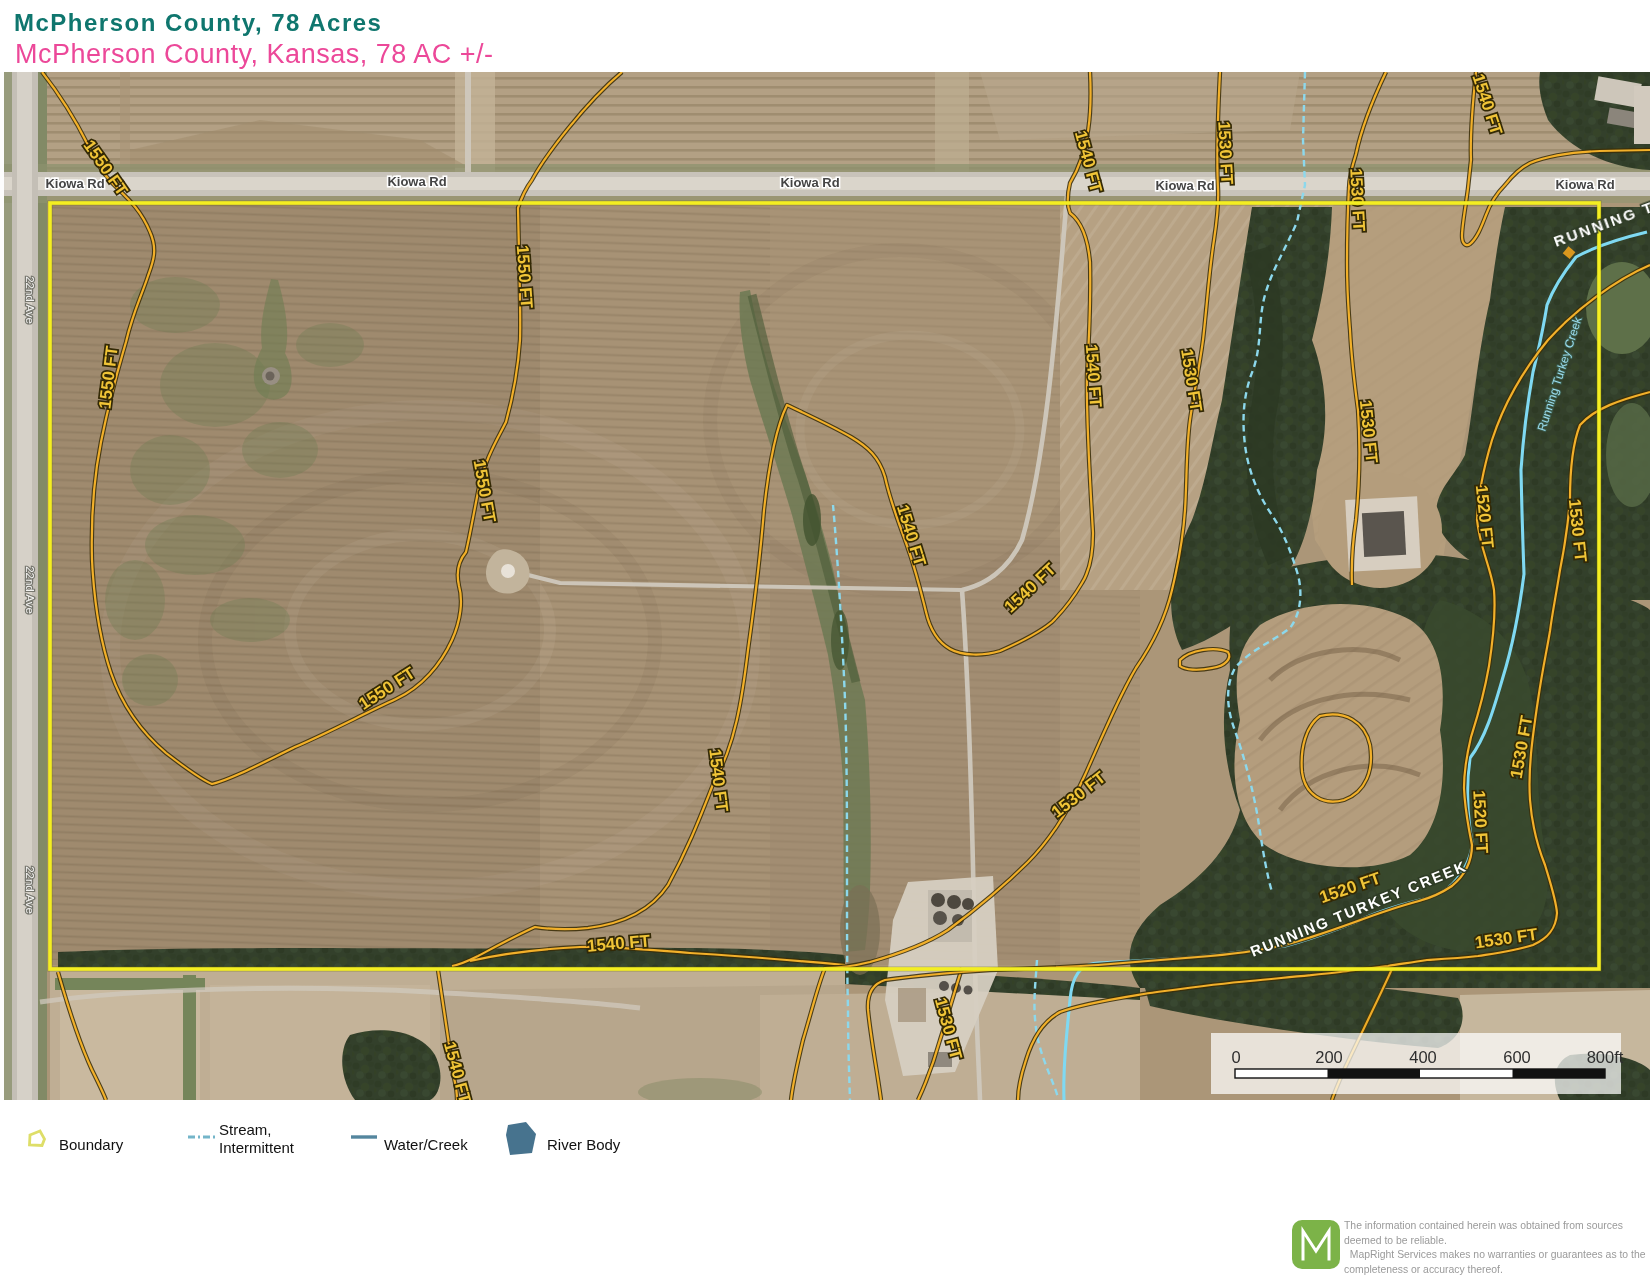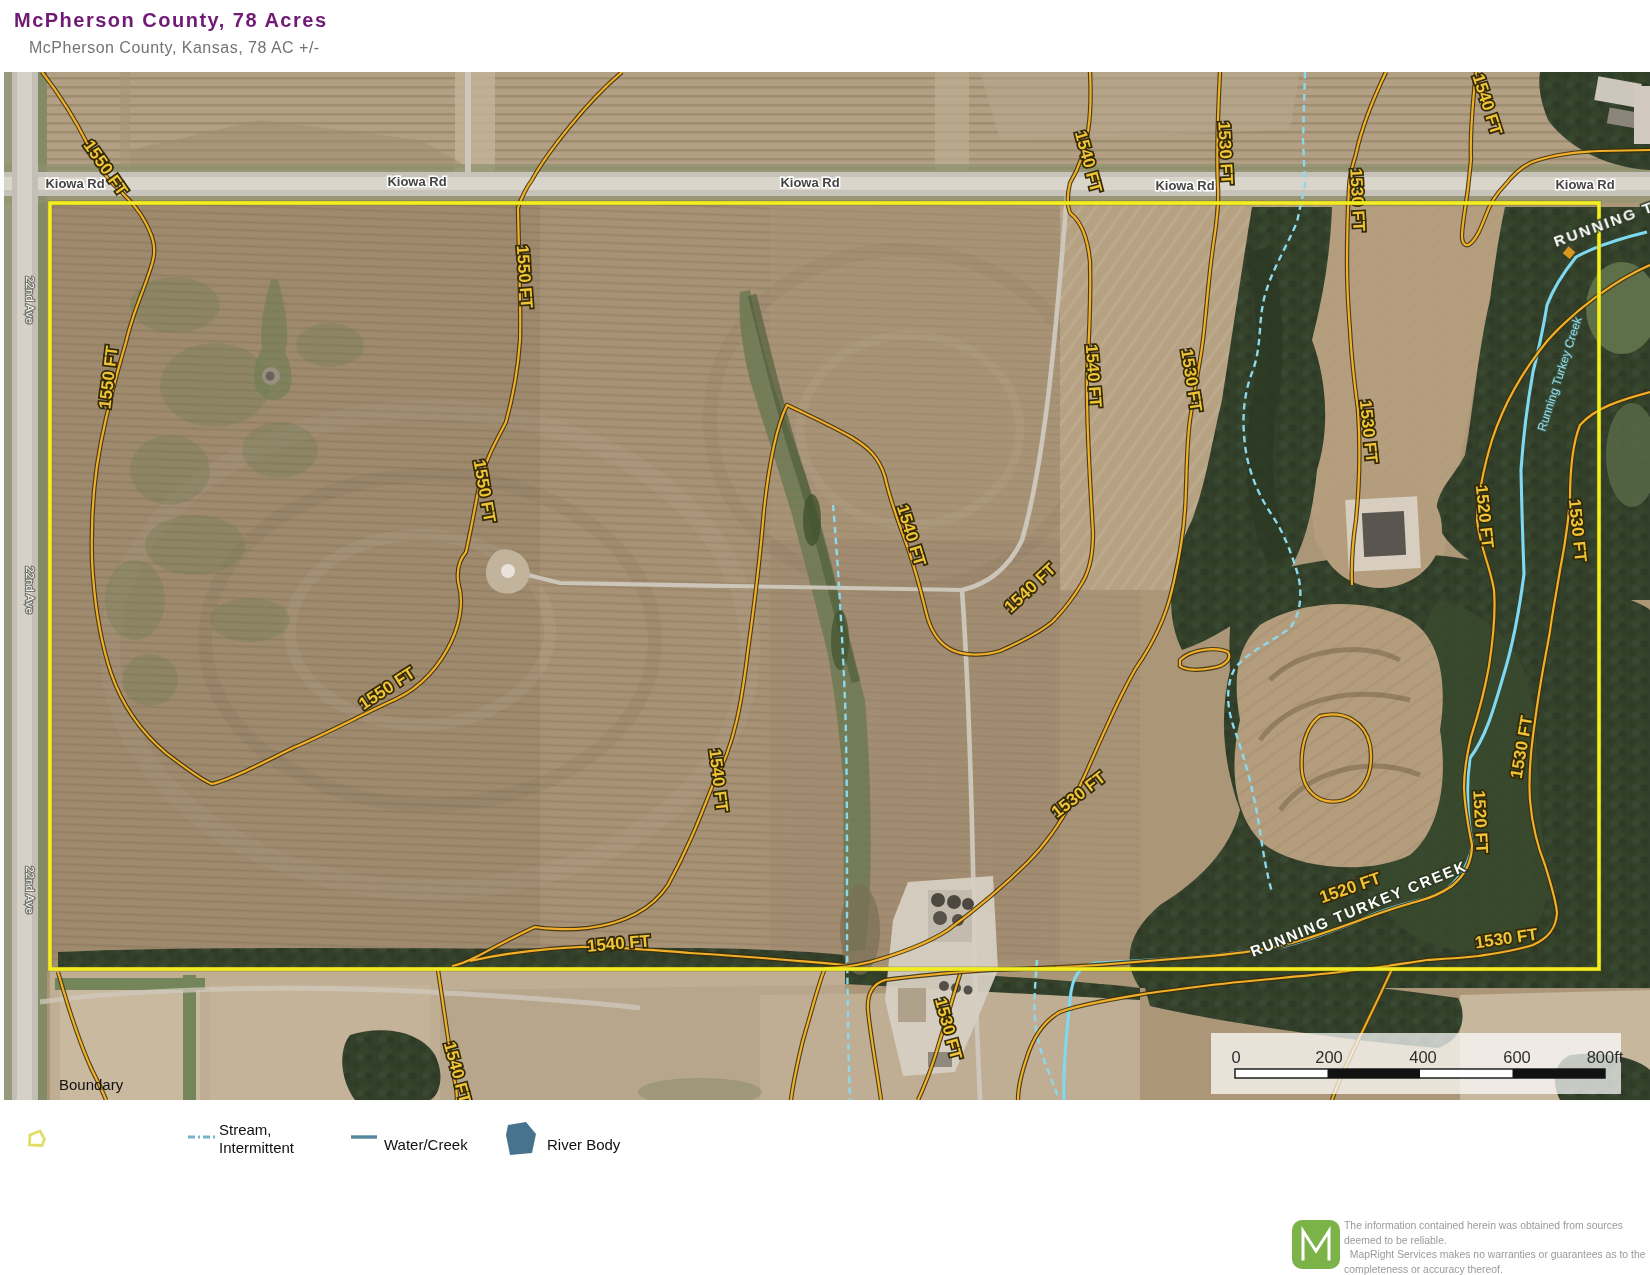--- a/index.html
+++ b/index.html
@@ -1,17 +1,17 @@
 <!DOCTYPE html>
 <html><head><meta charset="utf-8">
 <style>
 html,body{margin:0;padding:0;width:1650px;height:1275px;background:#fff;overflow:hidden}
 body{font-family:"Liberation Sans",sans-serif;position:relative}
-.hdr1{position:absolute;left:14px;top:9px;font-size:20px;font-weight:bold;color:#701a75;letter-spacing:1.5px}
-.hdr2{position:absolute;left:29px;top:39px;font-size:16px;color:#737373;letter-spacing:0.5px}
+.hdr1{position:absolute;left:14px;top:9px;font-size:24px;font-weight:bold;color:#0f766e;letter-spacing:1.5px}
+.hdr2{position:absolute;left:15px;top:39px;font-size:27px;color:#ec4899;letter-spacing:0.5px}
 #map{position:absolute;left:0;top:72px}
 .leg{position:absolute;top:1121px;font-size:15px;color:#111;line-height:18px}
 .disc{position:absolute;left:1344px;top:1219px;font-size:10.4px;color:#9a9a9a;line-height:14.6px;width:310px}
 </style></head>
 <body>
 
 <div class="hdr1">McPherson County, 78 Acres</div>
 
 <div class="hdr2">McPherson County, Kansas, 78 AC +/-</div>
 
@@ -394,21 +394,21 @@
 <text x="1423" y="1063">400</text>
 <text x="1517" y="1063">600</text>
 <text x="1605" y="1063">800ft</text>
 </g>
 <rect x="1235" y="1069" width="370" height="9" fill="#ffffff" stroke="#111" stroke-width="1.4"></rect>
 <rect x="1327.5" y="1069" width="92.5" height="9" fill="#111"></rect>
 <rect x="1512.5" y="1069" width="92.5" height="9" fill="#111"></rect>
 </g>
 </svg>
 
-<div class="leg" style="left:59px;top:1076px">Boundary</div>
+<div class="leg" style="left:59px;top:1136px">Boundary</div>
 <svg class="leg" style="left:27px;top:1129px" width="22" height="21">
     <polygon points="3,6 13,2 17.5,10 15,16.5 2.5,16" fill="none" stroke="#dede68" stroke-width="2.8"></polygon>
   </svg>
 
 <div class="leg" style="left:219px;top:1121px">Stream,<br>Intermittent</div>
 <svg class="leg" style="left:188px;top:1132px" width="30" height="10">
     <path d="M0,5 L30,5" stroke="#74b5c9" stroke-width="3.2" stroke-dasharray="7 3 2 3"></path>
   </svg>
 
 <div class="leg" style="left:384px;top:1136px">Water/Creek</div>

